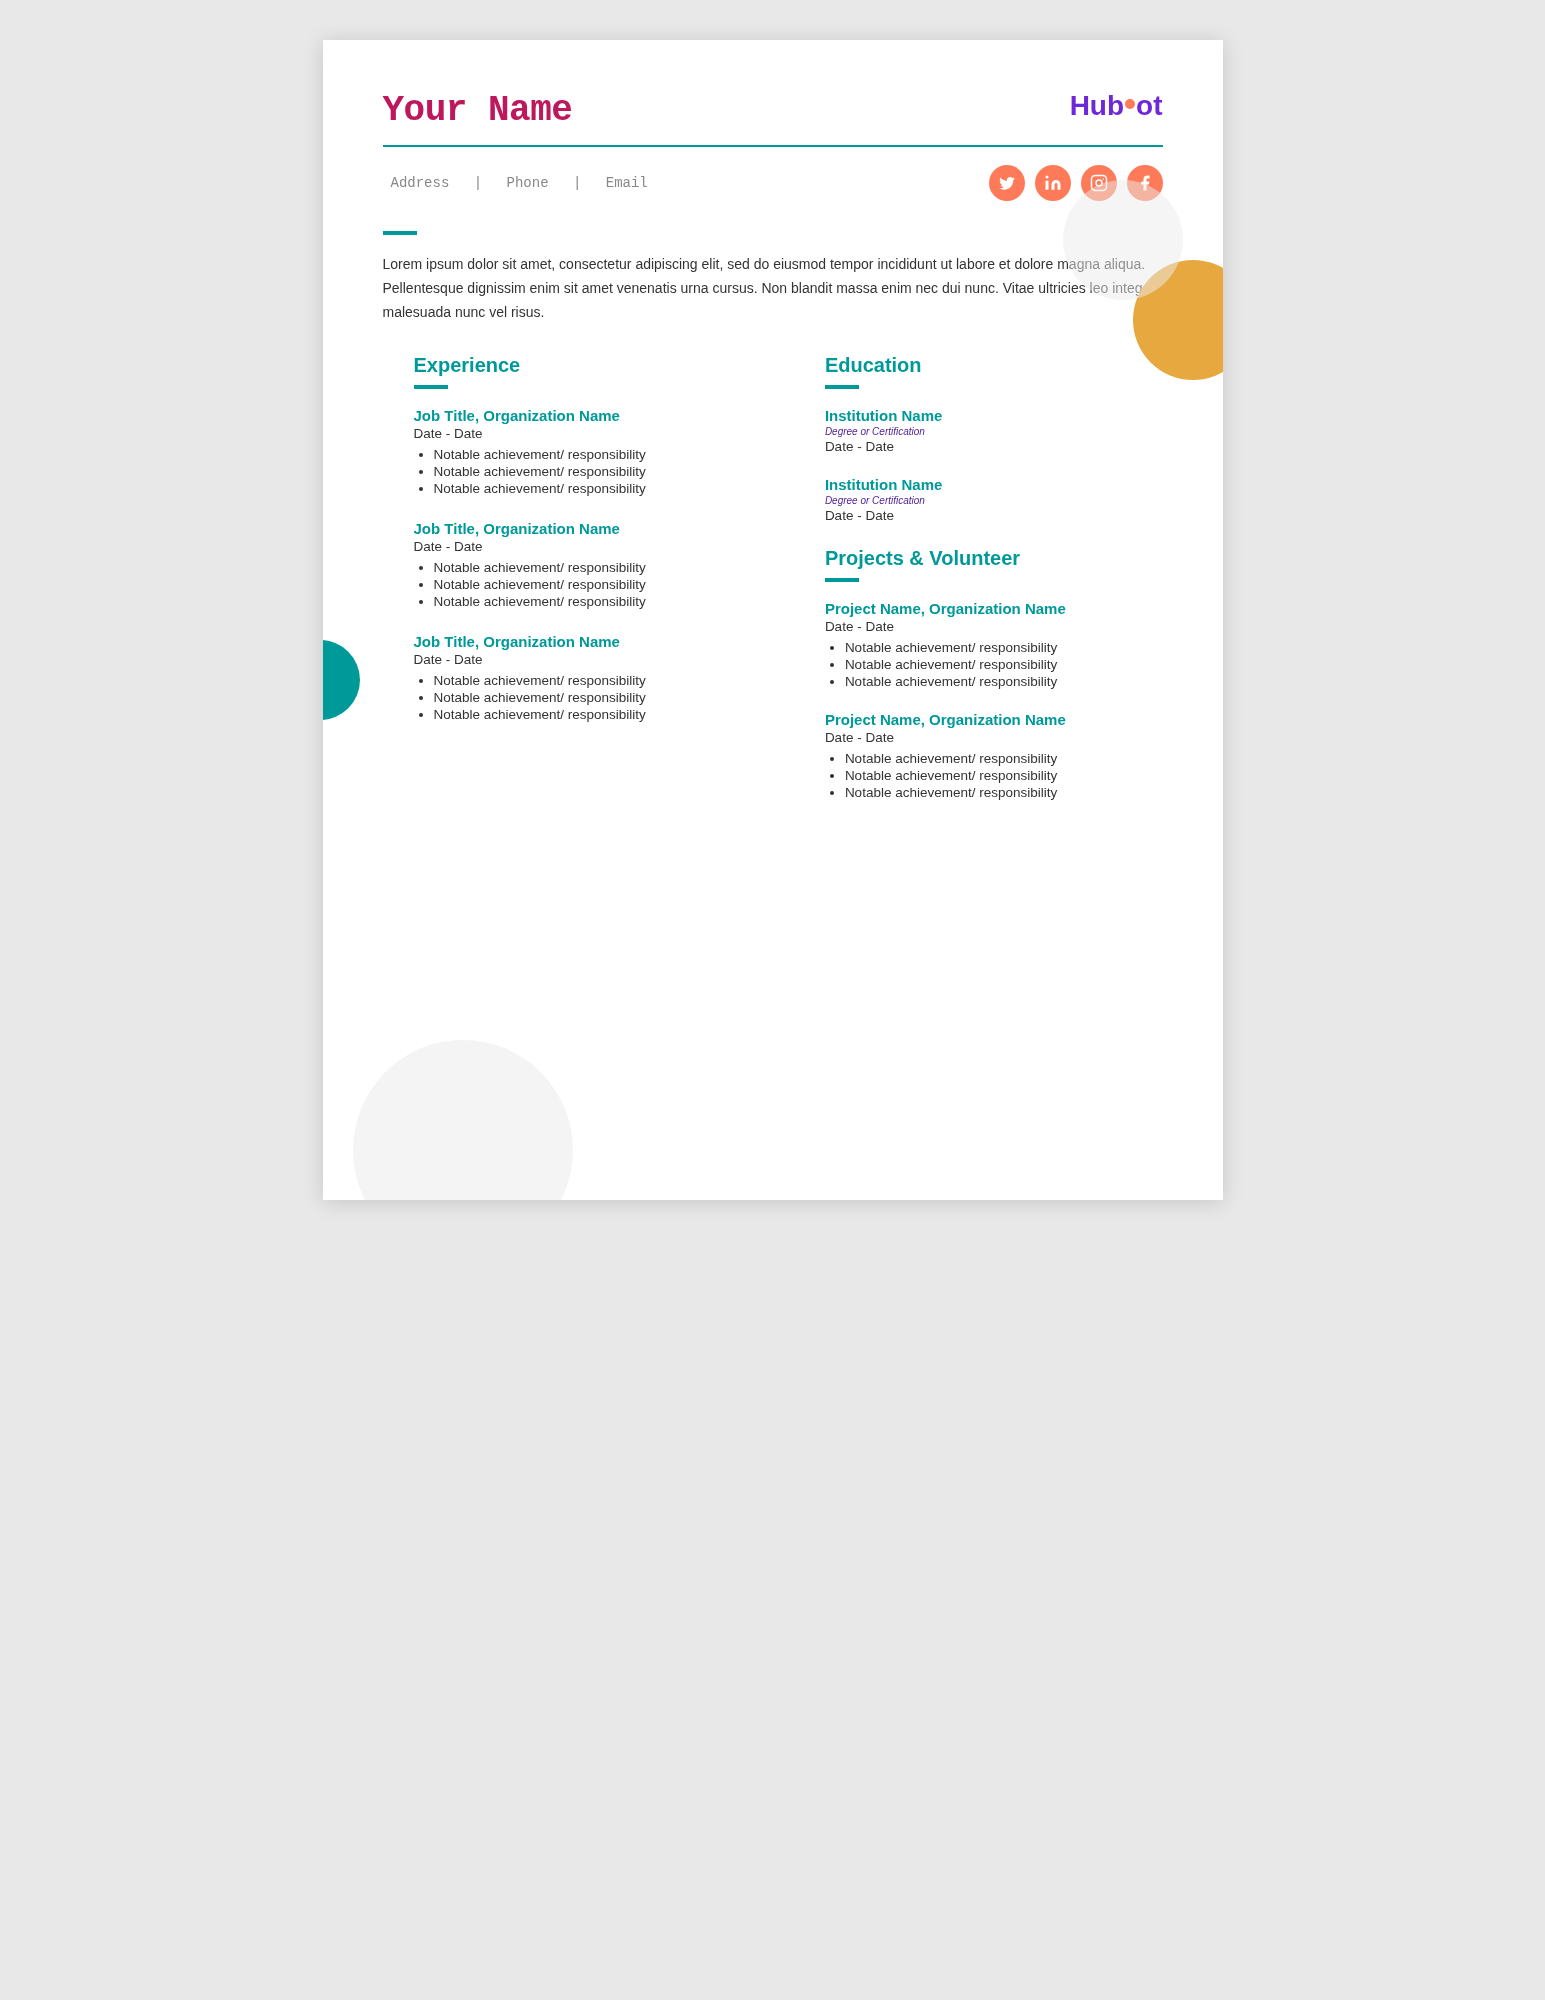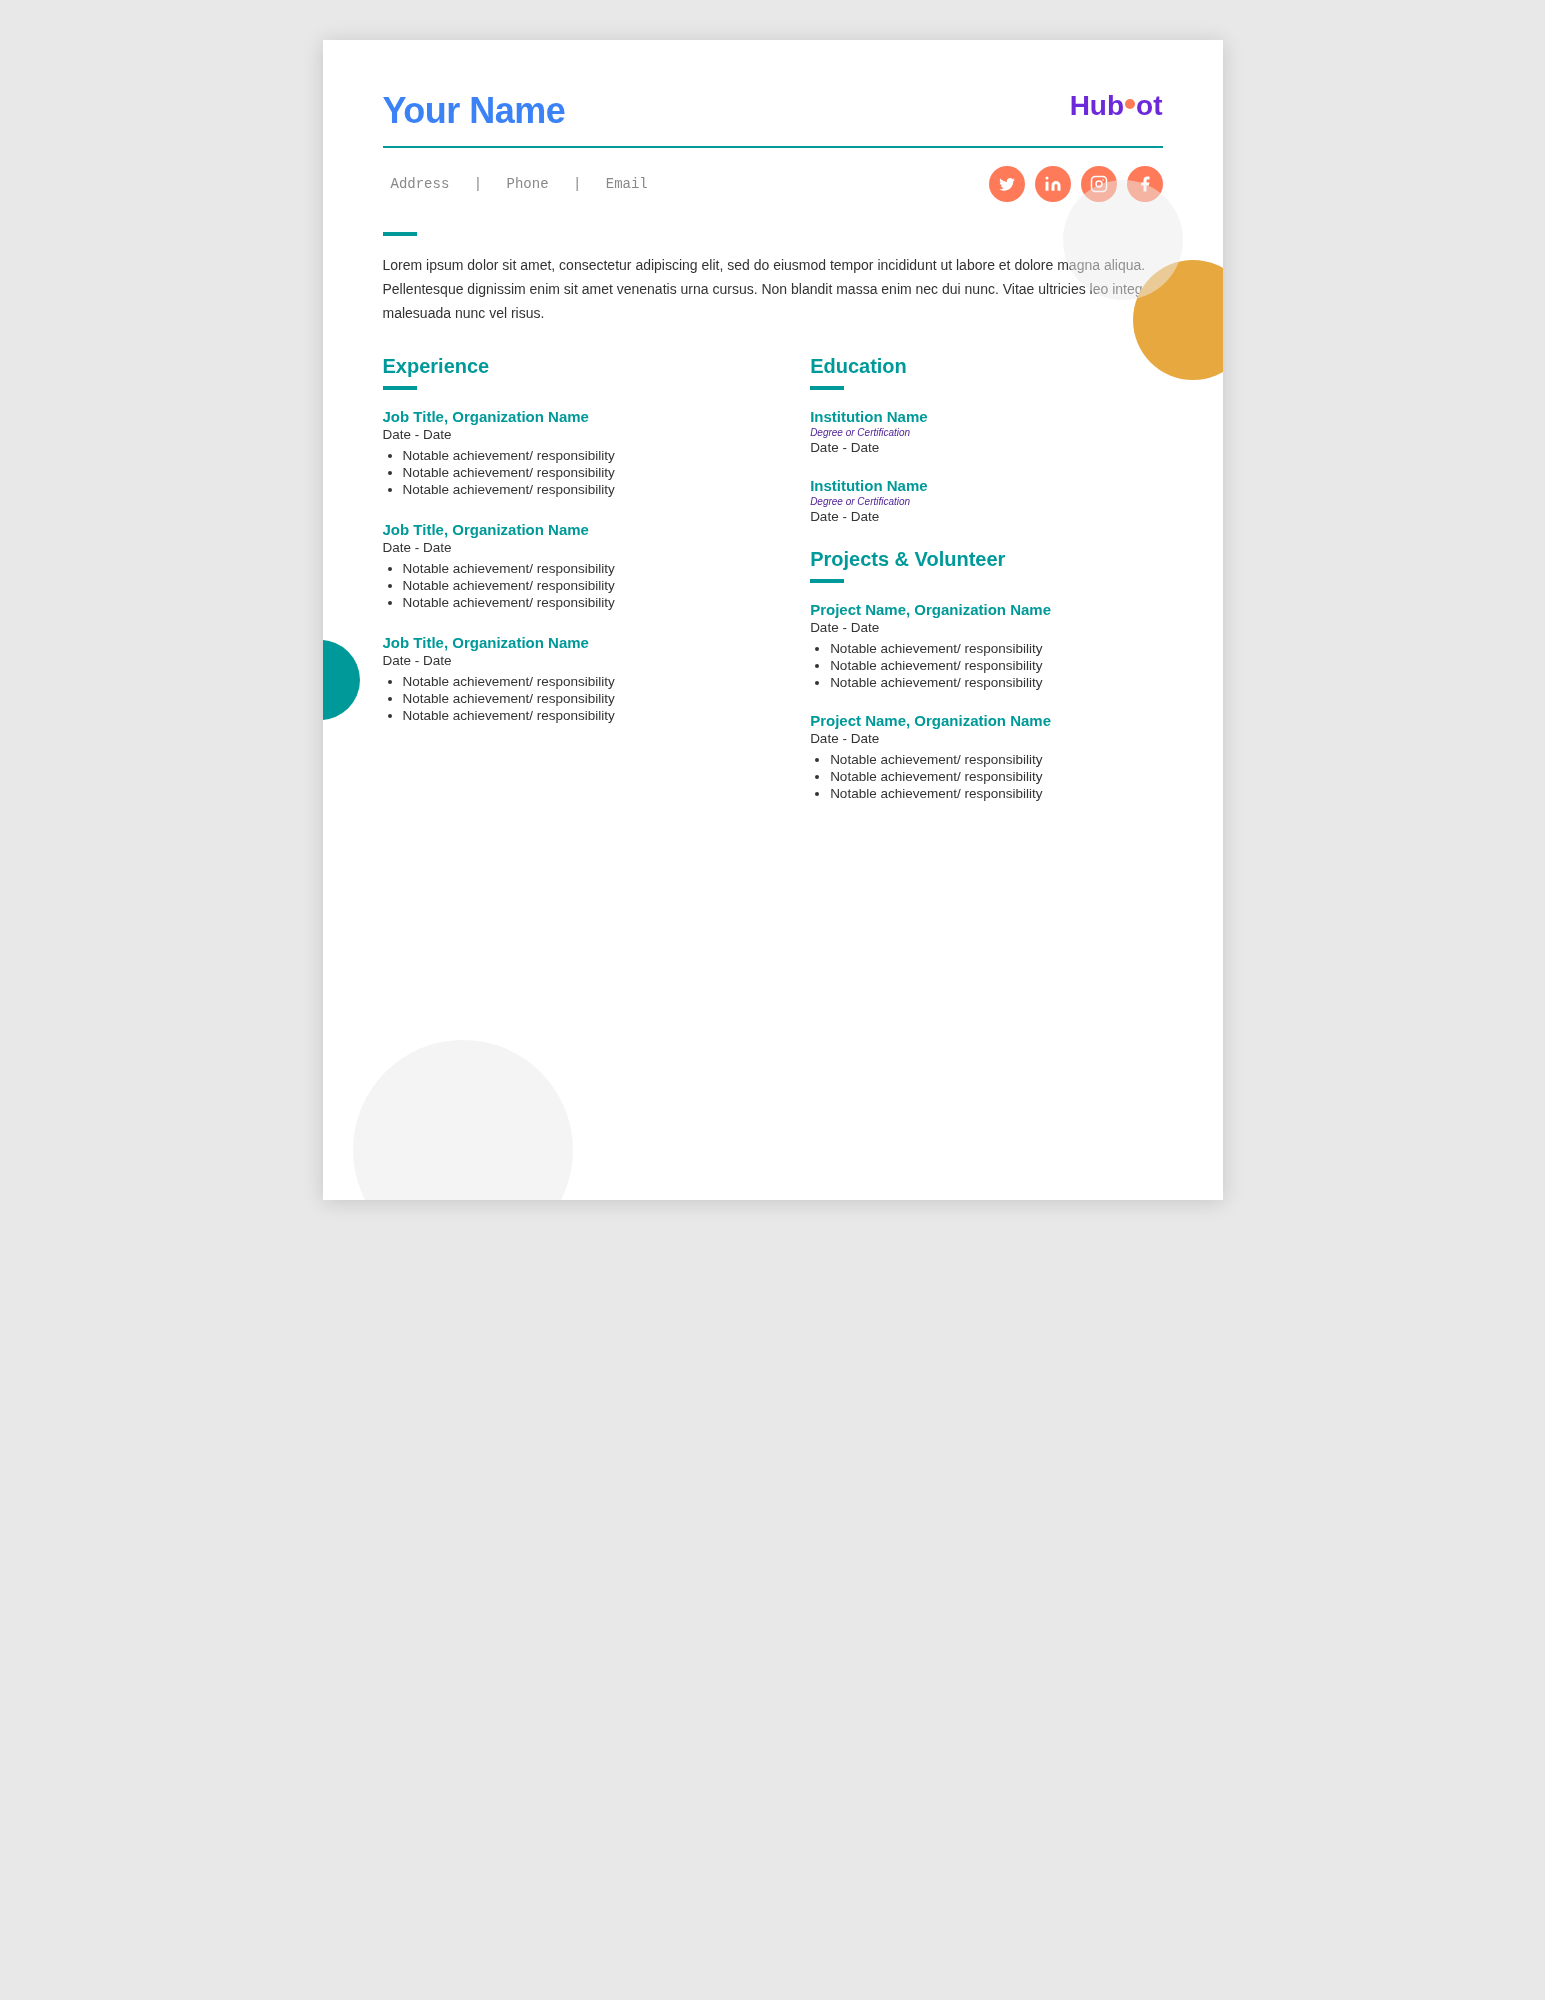--- a/index.html
+++ b/index.html
@@ -65,22 +65,23 @@
     
     .header {
       display: flex;
       justify-content: space-between;
       align-items: flex-start;
       margin-bottom: 14px;
     }
     .name-title {
       font-size: 36px;
       font-weight: 900;
-      color: #3b82f6;
+      color: #be185d;
       letter-spacing: -0.5px;
+      font-family: Liberation Mono, monospace;
     }
     .hubspot-logo {
       font-size: 28px;
       font-weight: 700;
       color: #6d28d9;
       display: flex;
       align-items: center;
       gap: 0;
     }
     .hubspot-logo .spot-dot {
@@ -155,20 +156,21 @@
     .profile-text {
       font-size: 14px;
       color: #333;
       line-height: 1.7;
     }
 
     
     .two-col {
       display: flex;
       gap: 40px;
+      margin-left: 31px;
     }
     .col-left {
       flex: 1.1;
     }
     .col-right {
       flex: 1;
     }
 
     
     .job-entry {

